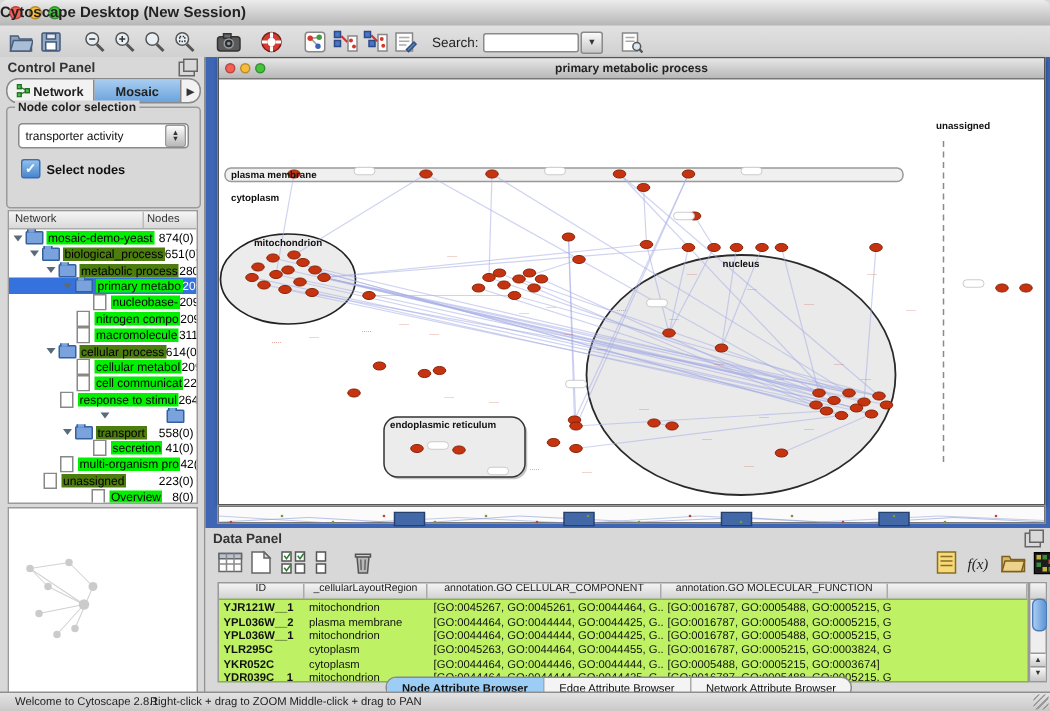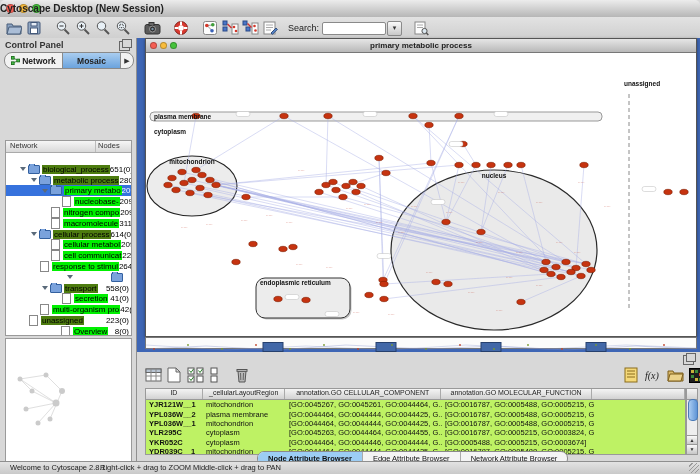--- a/index.html
+++ b/index.html
@@ -276,27 +276,48 @@
           <rect x="6.5" y="3.5" width="3" height="3" fill="#49c04a" stroke="#1d6e1d"></rect>
         </svg>
       <span>Network</span>
     </div>
     <div class="cp-tab selected">
       <span>Mosaic</span>
     </div>
     <div class="tab-arrow">▶</div>
   </div>
 
+  <div id="groupbox" class="abs">
+    <span id="groupbox-legend">Node color selection</span>
+    <div id="combo">
+      <span id="combo-value">transporter activity</span>
+      <span id="combo-stepper">
+          <span>▲</span>
+          <span>▼</span>
+        </span>
+    </div>
+    <div id="checkbox-row">
+      <span id="checkbox">✓</span>
+      <span id="checkbox-label">Select nodes</span>
+    </div>
+  </div>
 
   <div id="tree" class="abs">
     <div id="tree-head">
       <span class="c1">Network</span>
       <span class="c2">Nodes</span>
     </div>
     <div id="tree-rows">
+        <div class="trow" style="top: 0px;">
+          <span style="width:3px;flex:none"></span>
+          <span class="tarrow"></span>
+          <span class="tfolder"></span>
+          <span class="tlabel hl-green">mosaic-demo-yeast</span>
+          <span class="tcount">874(0)</span>
+        </div>
         <div class="trow" style="top: 10.8px;">
           <span style="width:14px;flex:none"></span>
           <span class="tarrow"></span>
           <span class="tfolder"></span>
           <span class="tlabel hl-red">biological_process</span>
           <span class="tcount">651(0)</span>
         </div>
         <div class="trow" style="top: 21.6px;">
           <span style="width:25px;flex:none"></span>
           <span class="tarrow"></span>
@@ -633,20 +654,21 @@
         <circle cx="382" cy="3" r="0.9" fill="#7a9a30"></circle>
         <circle cx="416" cy="7" r="0.9" fill="#c0452a"></circle>
         <circle cx="450" cy="3" r="0.9" fill="#7a9a30"></circle>
         <circle cx="484" cy="7" r="0.9" fill="#7a9a30"></circle>
         <circle cx="518" cy="3" r="0.9" fill="#c0452a"></circle>
       </svg>
   </div>
 </div>
 
 <div id="data-panel" class="abs">
+  <div class="panel-title">Data Panel</div>
   <span class="float-icon"></span>
 
   <div id="dp-toolbar">
     <span class="dpbtn" style="left:0">
       <svg width="17" height="14">
           <rect x="1" y="1" width="15" height="12" fill="#fdfdfd" stroke="#666"></rect>
           <rect x="1" y="1" width="15" height="3.5" fill="#b8c4d2" stroke="#666"></rect>
           <line x1="6" y1="1" x2="6" y2="13" stroke="#888"></line>
           <line x1="11" y1="1" x2="11" y2="13" stroke="#888"></line>
           <line x1="1" y1="8" x2="16" y2="8" stroke="#888"></line>

